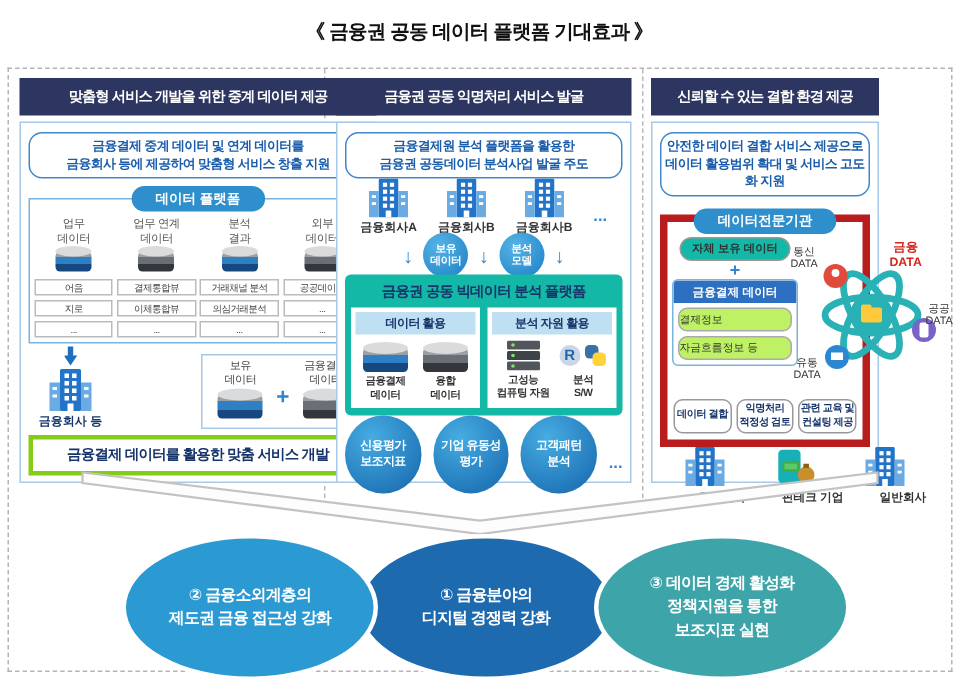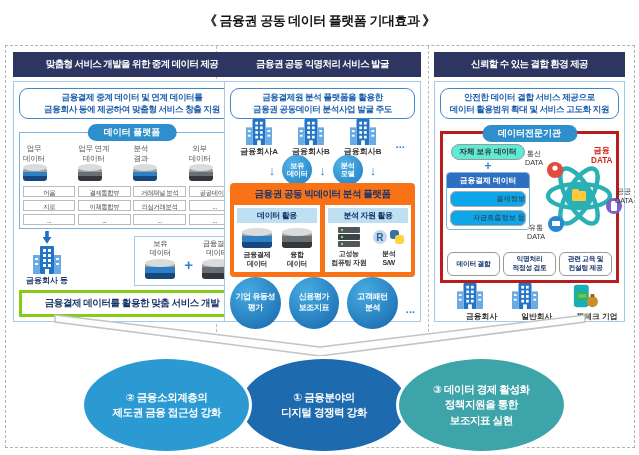--- a/index.html
+++ b/index.html
@@ -9,21 +9,21 @@
 
   .title{position:absolute;top:12px;left:0;width:100%;text-align:center;
     font-size:13px;font-weight:bold;color:#111;letter-spacing:-0.5px;}
 
   .outer-dash{position:absolute;left:5px;top:45px;width:628px;height:401px;
     border:1px dashed #b3b3b3;}
   .vsep{position:absolute;top:46px;height:286px;border-left:1px dashed #b9b9b9;}
   .vsep1{left:216px;} .vsep2{left:428px;}
 
   .col{position:absolute;top:52px;display:flex;flex-direction:column;}
-  .col1{left:13px;width:238px;} .col2{left:224px;width:197px;} .col3{left:434px;width:191px;}
+  .col1{left:13px;width:238px;} .col2{left:224px;width:197px;} .col3{left:434px;width:152px;}
   .col-header{height:25px;background:#2d3561;color:#fff;display:flex;align-items:center;
     justify-content:center;font-size:9.5px;font-weight:bold;letter-spacing:-0.6px;white-space:nowrap;}
   .col-body{margin-top:4px;border:1px solid #a6c9e8;background:#fff;height:241px;
     padding:6px 5px 4px;display:flex;flex-direction:column;justify-content:space-between;box-sizing:border-box;}
 
   .summary{border:1.5px solid #3f87cc;border-radius:9px;color:#1a5dab;font-weight:bold;
     font-size:8.6px;letter-spacing:-0.4px;text-align:center;padding:3px 1px;line-height:1.35;}
 
   
   .pbox{position:relative;border:1px solid #7ab3dc;margin-top:12px;padding:11px 3px 3px;}
@@ -33,21 +33,21 @@
   
   .cyl{display:inline-block;width:24px;height:13px;border-radius:3px;position:relative;
     background:linear-gradient(#9aa0a6 0 28%,#2e7fc4 28% 64%,#16477e 64% 100%);margin-top:5px;}
   .cyl::before{content:"";position:absolute;top:-4px;left:0;width:24px;height:7px;border-radius:50%;background:#d9dbdd;}
   .cyl.dark{background:linear-gradient(#9aa0a6 0 28%,#6a6f75 28% 64%,#33373b 64% 100%);}
   .cyl.big{width:30px;height:16px;}
   .cyl.big::before{width:30px;height:8px;}
 
   
   .pgrid{display:flex;justify-content:space-between;}
-  .pgroup{width:24%;display:flex;flex-direction:column;align-items:flex-start;}
+  .pgroup{width:24%;display:flex;flex-direction:column;align-items:center;}
   .plabel{font-size:7.6px;color:#555;text-align:center;line-height:1.2;height:19px;letter-spacing:-0.3px;}
   .pitem{width:100%;box-sizing:border-box;border:1px solid #bbb;background:#fff;color:#444;
     font-size:6.4px;letter-spacing:-0.4px;text-align:center;height:11px;line-height:11px;
     margin-top:3px;overflow:hidden;white-space:nowrap;}
   .pgroup .cyl{margin-bottom:2px;}
 
   .bottom-row{display:flex;align-items:flex-end;justify-content:space-between;padding:0 2px;}
   .company-col{display:flex;flex-direction:column;align-items:center;width:52px;}
   .blue-arrow{width:9px;height:13px;background:#1f6fc0;
     clip-path:polygon(30% 0,70% 0,70% 48%,100% 48%,50% 100%,0 48%,30% 48%);margin-bottom:2px;}
@@ -63,51 +63,51 @@
   
   .companies{display:flex;justify-content:center;align-items:flex-end;gap:14px;}
   .company{display:flex;flex-direction:column;align-items:center;}
   .company .company-label{color:#333;}
   .more-dots{font-size:11px;font-weight:bold;color:#2e86d0;align-self:center;margin-top:12px;}
   .flow-row{display:flex;justify-content:center;align-items:center;gap:7px;margin:-2px 0;}
   .dn{color:#2e86d0;font-size:13px;font-weight:bold;line-height:1;}
   .badge{width:30px;height:30px;border-radius:50%;background:radial-gradient(circle at 35% 30%,#55b4e6,#1b7ec6);
     color:#fff;font-size:7.2px;font-weight:bold;display:flex;align-items:center;justify-content:center;
     text-align:center;line-height:1.2;letter-spacing:-0.3px;}
-  .bigdata-box{background:#f97316;border-radius:4px;padding:4px 4px 5px;}
+  .bigdata-box{background:#14b8a6;border-radius:4px;padding:4px 4px 5px;}
   .bd-title{text-align:center;font-size:9.6px;font-weight:bold;color:#17356b;letter-spacing:-0.5px;margin:1px 0 4px;}
   .bd-panels{display:flex;gap:5px;}
   .bd-panel{flex:1;background:#fff;padding:3px;}
   .bd-ph{background:#bfe0f2;color:#17356b;font-size:8px;font-weight:bold;text-align:center;
     padding:2px 0;letter-spacing:-0.4px;}
   .bd-items{display:flex;justify-content:space-around;align-items:flex-end;padding-top:4px;}
   .bd-item{display:flex;flex-direction:column;align-items:center;}
   .bd-il{font-size:7px;font-weight:bold;color:#333;text-align:center;line-height:1.25;
     margin-top:3px;letter-spacing:-0.3px;}
   .sw-icons{display:flex;align-items:center;gap:2px;height:20px;}
   .ricon{width:14px;height:14px;border-radius:50%;background:#c9d6e8;color:#2266aa;
     font-size:10px;font-weight:bold;display:flex;align-items:center;justify-content:center;}
   .uc-row{display:flex;justify-content:center;align-items:center;gap:8px;}
   .uc-circle{width:52px;height:52px;border-radius:50%;
     background:radial-gradient(circle at 35% 28%,#46ace2,#1565ab);color:#fff;font-size:8px;
     font-weight:bold;display:flex;align-items:center;justify-content:center;text-align:center;
     line-height:1.3;letter-spacing:-0.4px;}
 
   
-  .expert-box{position:relative;border:3px solid #b91c1c;margin-top:12px;padding:10px 4px 4px;}
+  .expert-box{position:relative;border:5px solid #b91c1c;margin-top:12px;padding:10px 4px 4px;}
   .expert-content{display:flex;}
   .stack{width:82px;display:flex;flex-direction:column;align-items:center;}
-  .own-pill{background:#5eead4;border:1px solid #999;border-radius:8px;font-size:7.6px;
+  .own-pill{background:#14b8a6;border:1px solid #999;border-radius:8px;font-size:7.6px;
     font-weight:bold;color:#333;padding:2px 7px;white-space:nowrap;}
   .stack .plus{margin:0;font-size:12px;line-height:1;}
   .findata{width:100%;border:1px solid #7ab3dc;border-radius:4px;overflow:hidden;}
   .findata-h{background:#2d6fc0;color:#fff;font-size:7.8px;font-weight:bold;text-align:center;padding:2px 0;}
   .findata-b{padding:3px;display:flex;flex-direction:column;gap:3px;}
   .findata-item{border:1px solid #aaa;border-radius:6px;font-size:7.2px;color:#333;
-    text-align:right;padding:2px 0;background:#0ea5e9;}
+    text-align:left;padding:2px 0;background:#bef264;}
   .atom-wrap{position:relative;flex:1;height:104px;}
   .atom-label{position:absolute;font-size:7.2px;color:#333;text-align:center;line-height:1.2;}
   .atom-label.fin{color:#d4261c;font-weight:bold;font-size:8.2px;}
   .svc-row{display:flex;justify-content:space-between;gap:3px;margin-top:4px;}
   .svc{flex:1;border:1px solid #999;border-radius:6px;background:#fff;color:#17356b;
     font-size:6.8px;font-weight:bold;text-align:center;display:flex;align-items:center;
     justify-content:center;line-height:1.3;padding:2px 0;letter-spacing:-0.3px;}
   .wide-arrow{width:120px;height:17px;background:#aed7f0;align-self:center;
     clip-path:polygon(18% 0,82% 0,82% 40%,100% 40%,50% 100%,0 40%,18% 40%);}
   .recipients{display:flex;justify-content:space-around;align-items:flex-end;padding:0 2px;}
@@ -322,24 +322,24 @@
                 </div>
                 <div class="bd-il pre">분석
 S/W</div>
               </div>
             </div>
           </div>
         </div>
       </div>
 
       <div class="uc-row">
+        <div class="uc-circle pre">신용평가
+보조지표</div>
         <div class="uc-circle pre">기업 유동성
 평가</div>
-        <div class="uc-circle pre">신용평가
-보조지표</div>
         <div class="uc-circle pre">고객패턴
 분석</div>
         <div class="more-dots">...</div>
       </div>
     </div>
   </div>
 
   <div class="col col3">
     <div class="col-header">신뢰할 수 있는 결합 환경 제공</div>
     <div class="col-body">
@@ -399,30 +399,30 @@
       <div class="wide-arrow"></div>
 
       <div class="recipients">
         <div class="recipient">
           <svg width="30" height="26" viewBox="0 0 32 28">
               <use href="#bldg"></use>
             </svg>
           <div class="recipient-label">금융회사</div>
         </div>
         <div class="recipient">
-          <svg width="30" height="26" viewBox="0 0 32 28">
-              <use href="#bldg"></use>
-            </svg>
-          <div class="recipient-label">일반회사</div>
-        </div>
-        <div class="recipient">
           <svg width="28" height="26" viewBox="0 0 28 28">
               <use href="#fintech"></use>
             </svg>
           <div class="recipient-label">핀테크 기업</div>
+        </div>
+        <div class="recipient">
+          <svg width="30" height="26" viewBox="0 0 32 28">
+              <use href="#bldg"></use>
+            </svg>
+          <div class="recipient-label">일반회사</div>
         </div>
       </div>
     </div>
   </div>
 
   <svg class="chevron-svg" width="639" height="58">
     <polygon points="55,10 320,42 585,10 585,17 320,51 55,17" fill="#fdfdfd" stroke="#c3c3c3" stroke-width="1.5"></polygon>
   </svg>
 
   <div class="outcomes">

